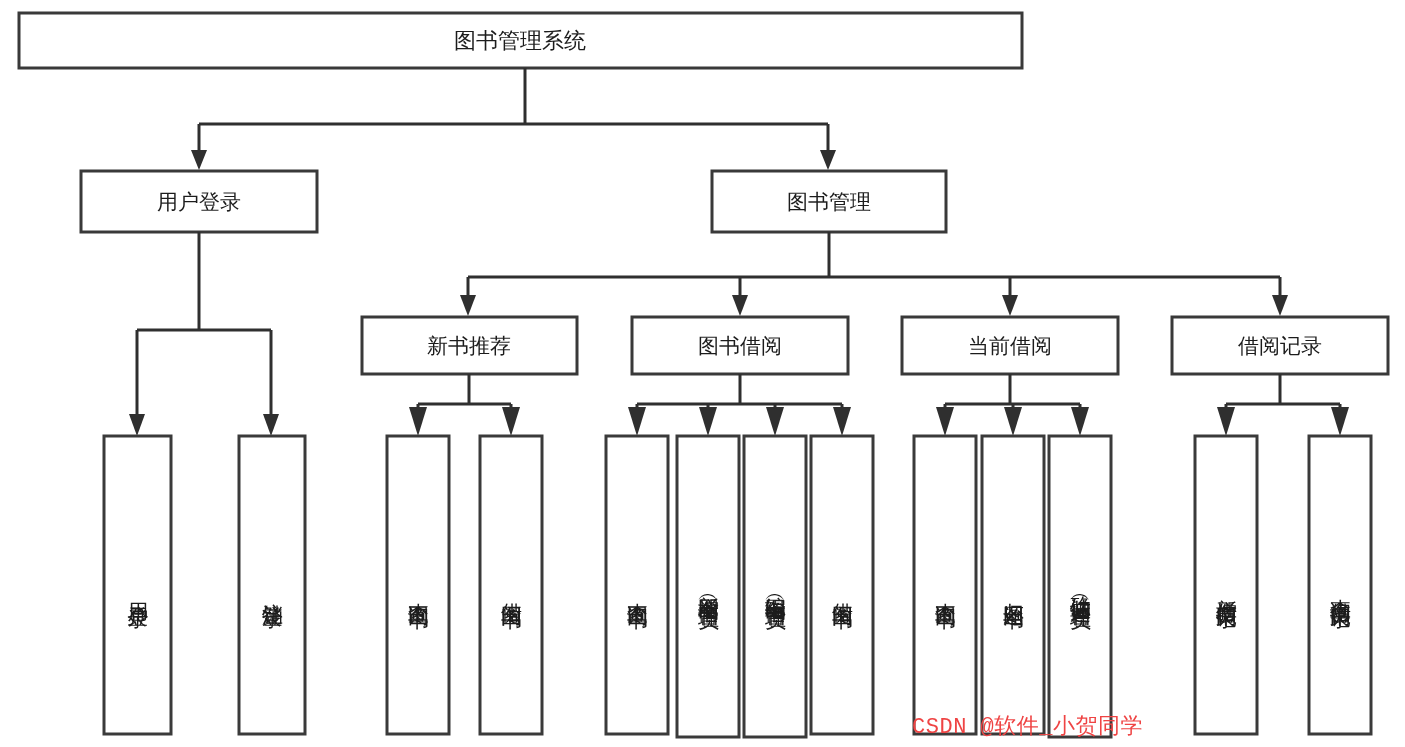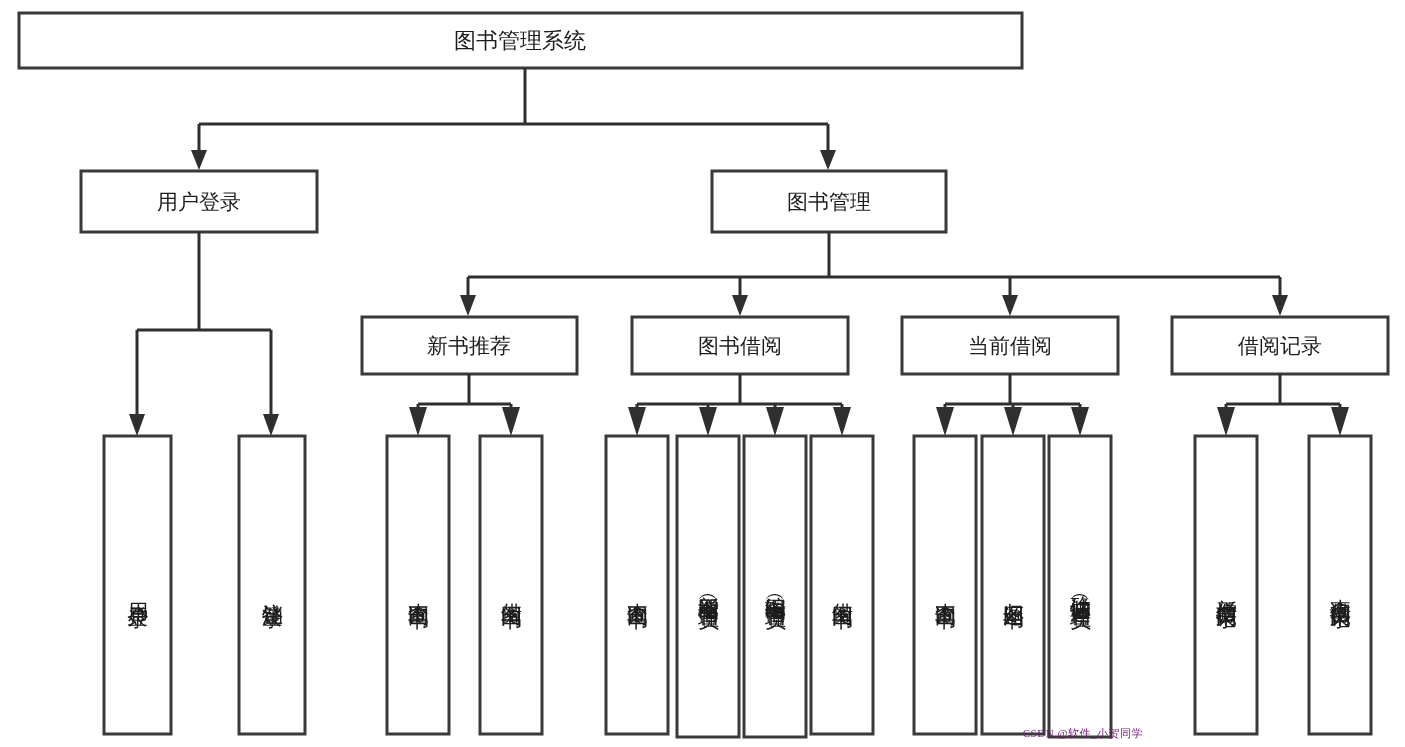--- a/index.html
+++ b/index.html
@@ -69,23 +69,23 @@
     color: #1c1c1c;
     letter-spacing: 2px;
     white-space: nowrap;
     text-align: center;
     pointer-events: none;
   }
   .watermark {
     position: absolute;
     right: 14px;
     bottom: 6px;
-    font-family: Liberation Serif, serif;
-    font-size: 11px;
-    color: #701a75;
+    font-family: Liberation Mono, monospace;
+    font-size: 22px;
+    color: #ef4444;
     white-space: nowrap;
     letter-spacing: 0.5px;
   }
 </style>
 </head>
 <body>
 
 <div id="diagram-root">
 
   <svg id="tree-svg" viewBox="0 0 1405 747" xmlns="http://www.w3.org/2000/svg">

